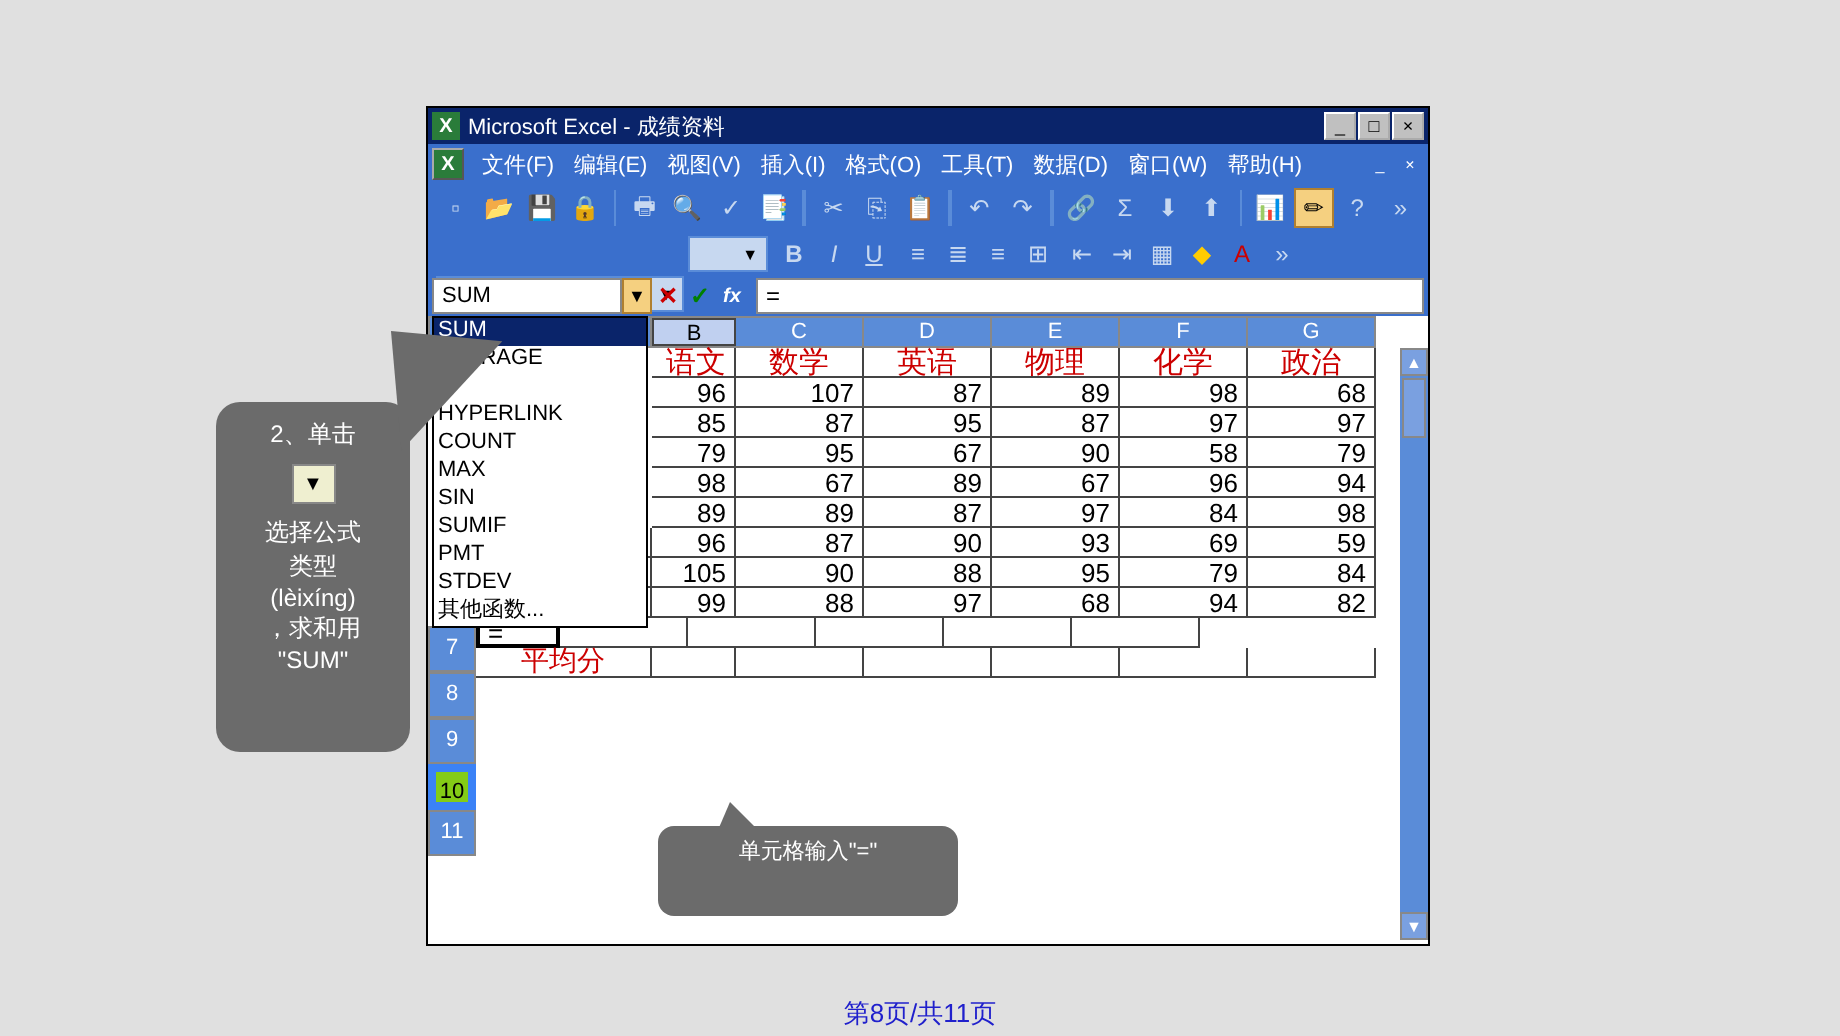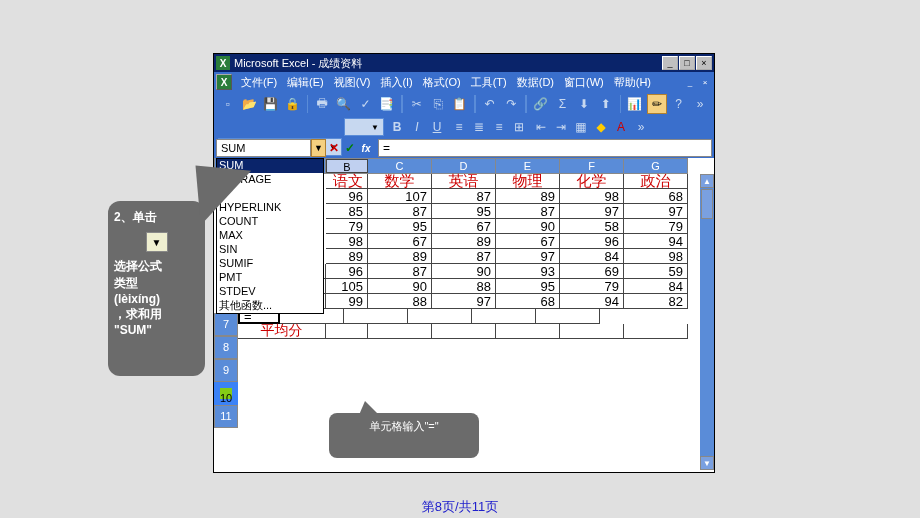--- a/index.html
+++ b/index.html
@@ -31,40 +31,40 @@
 .fbar-btn.cancel { color: #cc0000; }
 .fbar-btn.enter { color: #008000; }
 .fbar-btn.fx { color: #fff; font-style: italic; font-size: 10px; }
 .formula-input { flex: 1; height: 18px; background: #fff; border: 1px solid #888; margin-left: 4px; padding: 0 4px; font-size: 12px; display: flex; align-items: center; }
 .grid-area { position: relative; height: 312px; }
 .col-headers { position: absolute; left: 112px; top: 0; height: 16px; display: flex; background: #5a8cd8; border-top: 1px solid #888; border-bottom: 1px solid #888; }
 .col-h { border-right: 1px solid #888; text-align: center; font-size: 11px; color: #fff; line-height: 14px; }
 .col-h.B { width: 42px; background: #c0d0f0; color: #000; border: 1px solid #444; }
 .col-h.norm { width: 64px; }
 .row-h { height: 23px; background: #5a8cd8; border: 1px solid #888; text-align: center; font-size: 11px; color: #fff; line-height: 21px; }
-.row-h.sel { background: #84cc16; color: #000; border: 6px solid #3b82f6; }
+.row-h.sel { background: #84cc16; color: #000; border: 4px solid #3b82f6; }
 .corner { position: absolute; left: 0; top: 0; width: 112px; height: 16px; background: #5a8cd8; border: 1px solid #888; }
 .row-real { position: absolute; left: 0; top: 155px; width: 24px; }
 .func-dropdown { position: absolute; left: 2px; top: 0; width: 108px; background: #fff; border: 1px solid #000; z-index: 5; }
 .func-dropdown .fitem { height: 14px; font-size: 11px; padding: 0 2px; line-height: 13px; cursor: pointer; overflow: hidden; white-space: nowrap; }
 .func-dropdown .fitem.sel { background: #0a246a; color: #fff; }
 .cells { position: absolute; left: 24px; top: 16px; }
 .cell-row { display: flex; height: 15px; }
 .cell { border-right: 1px solid #444; border-bottom: 1px solid #444; font-size: 13px; display: flex; align-items: center; padding: 0 4px; }
 .cell.A { width: 88px; }
 .cell.B { width: 42px; justify-content: flex-end; }
 .cell.norm { width: 64px; justify-content: flex-end; }
 .cell.header-text { color: #c00; font-family: "KaiTi","STKaiti",serif; justify-content: center; font-size: 15px; }
 .cell.name { font-family: "KaiTi","STKaiti",serif; font-size: 10px; justify-content: flex-start; }
 .cell.active { border: 2px solid #000; background: #fff; justify-content: flex-start; }
 .cell.redlabel { color: #c00; font-family: "KaiTi","STKaiti",serif; justify-content: center; font-size: 14px; }
 .vscroll { position: absolute; right: 0; top: 16px; width: 14px; height: 296px; background: #5a8cd8; }
 .scroll-arrow { width: 14px; height: 14px; background: #7aa0e0; border: 1px solid #888; font-size: 8px; display: flex; align-items: center; justify-content: center; cursor: pointer; color: #fff; }
 .scroll-thumb { width: 12px; height: 30px; background: #7aa0e0; border: 1px solid #888; margin: 1px; cursor: pointer; }
-.callout-left { position: absolute; left: 108px; top: 201px; width: 97px; height: 175px; background: #6b6b6b; border-radius: 12px; color: #fff; font-size: 12px; padding: 8px 6px; z-index: 10; font-weight: bold; }
+.callout-left { position: absolute; left: 108px; top: 201px; width: 97px; height: 175px; background: #6b6b6b; border-radius: 12px; color: #fff; font-size: 12px; text-align: center; padding: 8px 6px; z-index: 10; }
 .callout-left .arrow-point { position: absolute; right: -48px; top: -38px; width: 0; height: 0; border-left: 55px solid #6b6b6b; border-top: 10px solid transparent; border-bottom: 50px solid transparent; transform: rotate(-5deg); }
 .callout-left .dd-arrow { width: 22px; height: 20px; background: #efefd0; border: 1px solid #888; margin: 6px auto; display: flex; align-items: center; justify-content: center; font-size: 10px; color: #000; cursor: pointer; }
 .callout-bottom { position: absolute; left: 329px; top: 413px; width: 150px; height: 45px; background: #6b6b6b; border-radius: 8px; color: #fff; font-size: 11px; text-align: center; padding: 6px 4px; z-index: 10; line-height: 14px; }
 .callout-bottom::before { content: ""; position: absolute; left: 30px; top: -12px; width: 0; height: 0; border-bottom: 14px solid #6b6b6b; border-left: 6px solid transparent; border-right: 14px solid transparent; }
 .page-num { position: absolute; left: 0; bottom: 2px; width: 100%; text-align: center; font-size: 13px; color: #2020cc; }
 </style>
 </head>
 <body>
 
 <div class="excel-window">

